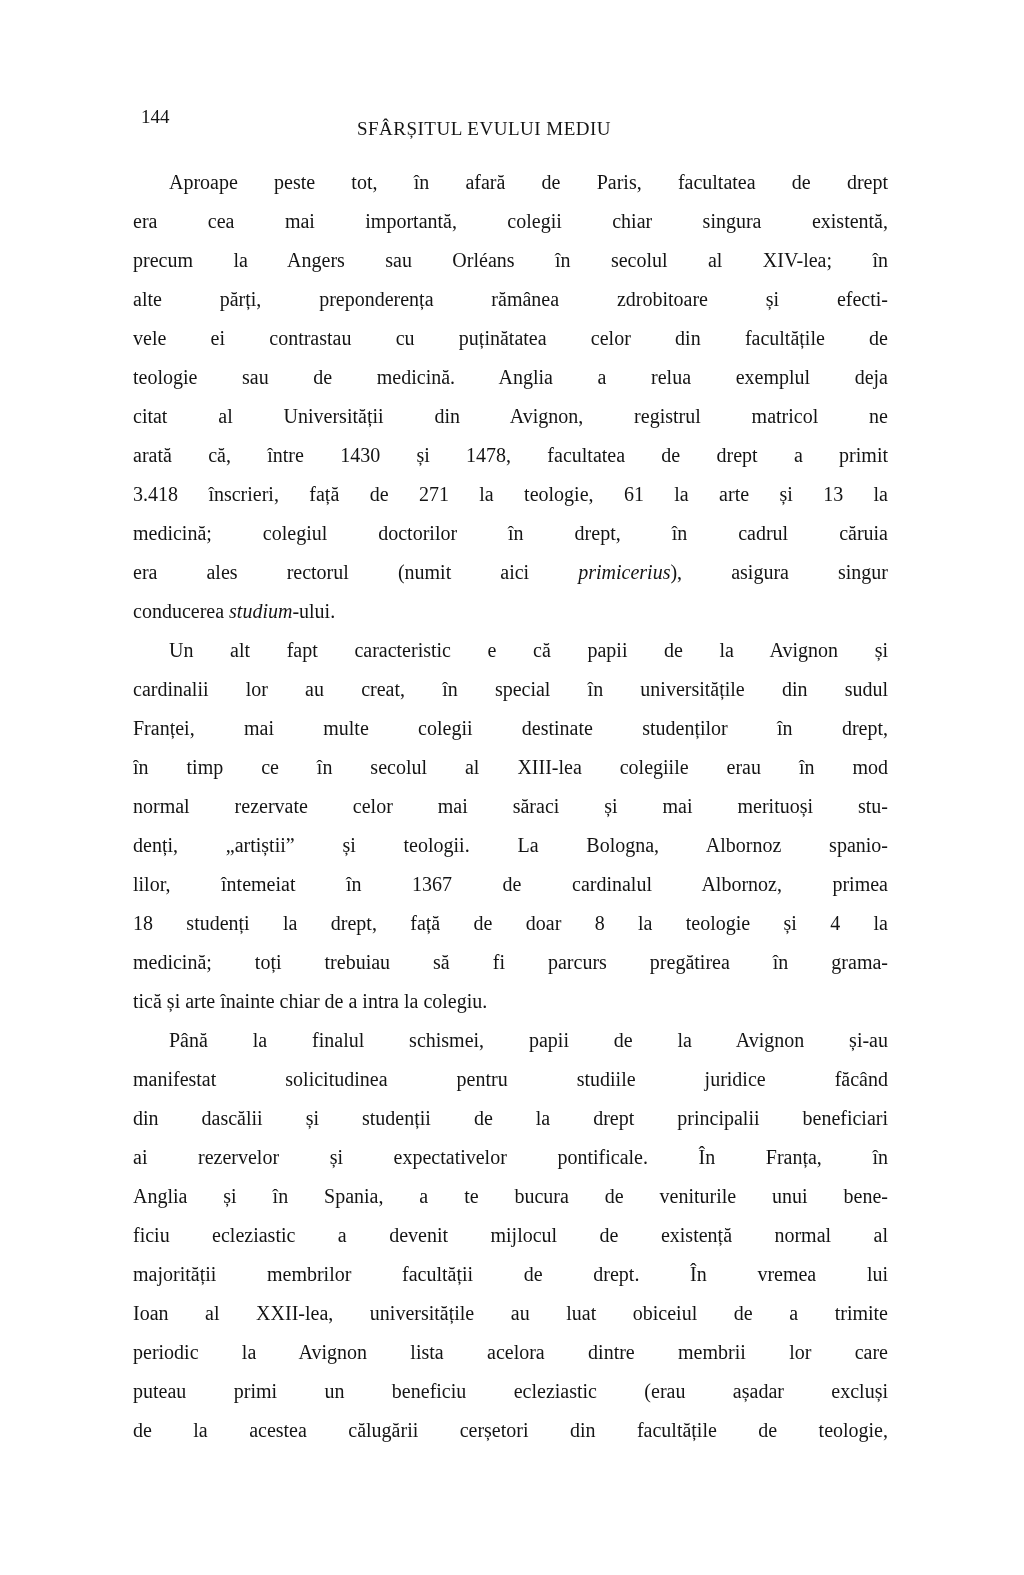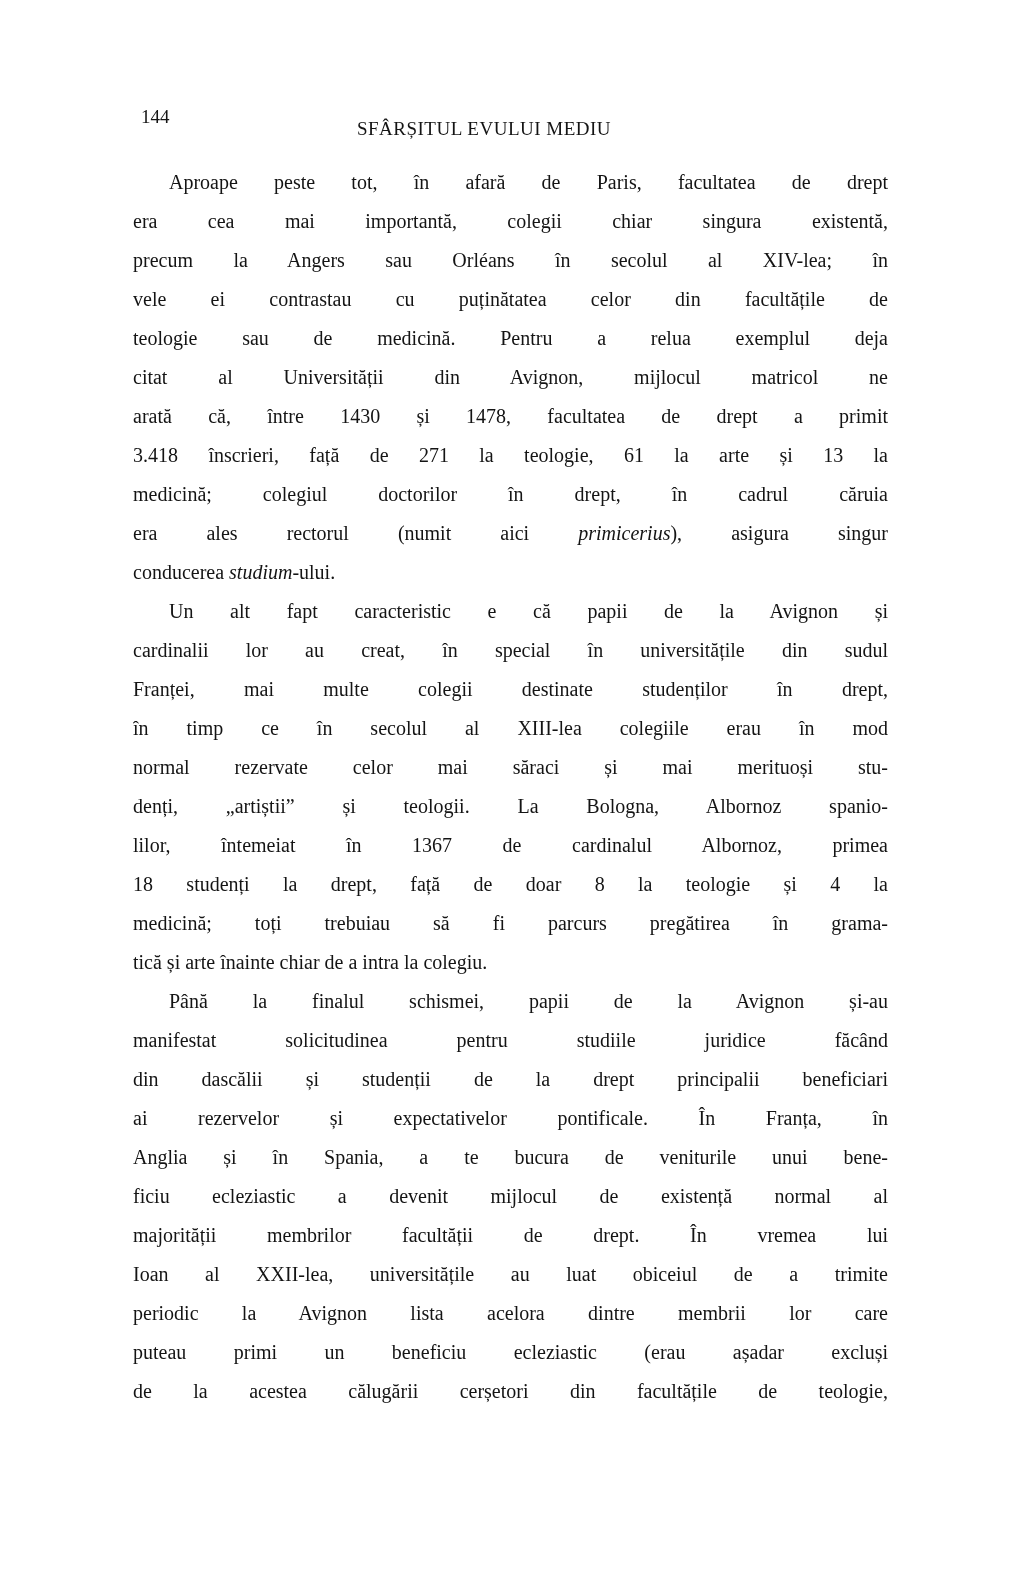--- a/index.html
+++ b/index.html
@@ -66,23 +66,24 @@
 <div class="book-page">
   <div class="page-header">
     <span class="page-number">144</span>
     <span class="running-head">SFÂRȘITUL EVULUI MEDIU</span>
   </div>
   <div class="text-block">
       <div class="paragraph">
         <div class="line indent"><span>Aproape peste tot, în afară de Paris, facultatea de drept</span></div>
         <div class="line"><span>era cea mai importantă, colegii chiar singura existentă,</span></div>
         <div class="line"><span>precum la Angers sau Orléans în secolul al XIV-lea; în</span></div>
+        <div class="line"><span>alte părți, preponderența rămânea zdrobitoare și efecti-</span></div>
         <div class="line"><span>vele ei contrastau cu puținătatea celor din facultățile de</span></div>
-        <div class="line"><span>teologie sau de medicină. Pentru a relua exemplul deja</span></div>
-        <div class="line"><span>citat al Universității din Avignon, mijlocul matricol ne</span></div>
+        <div class="line"><span>teologie sau de medicină. Anglia a relua exemplul deja</span></div>
+        <div class="line"><span>citat al Universității din Avignon, registrul matricol ne</span></div>
         <div class="line"><span>arată că, între 1430 și 1478, facultatea de drept a primit</span></div>
         <div class="line"><span>3.418 înscrieri, față de 271 la teologie, 61 la arte și 13 la</span></div>
         <div class="line"><span>medicină; colegiul doctorilor în drept, în cadrul căruia</span></div>
         <div class="line"><span>era ales rectorul (numit aici </span><i>primicerius</i><span>), asigura singur</span></div>
         <div class="line last-unjust"><span>conducerea </span><i>studium</i><span>-ului.</span></div>
       </div>
       <div class="paragraph">
         <div class="line indent"><span>Un alt fapt caracteristic e că papii de la Avignon și</span></div>
         <div class="line"><span>cardinalii lor au creat, în special în universitățile din sudul</span></div>
         <div class="line"><span>Franței, mai multe colegii destinate studenților în drept,</span></div>

